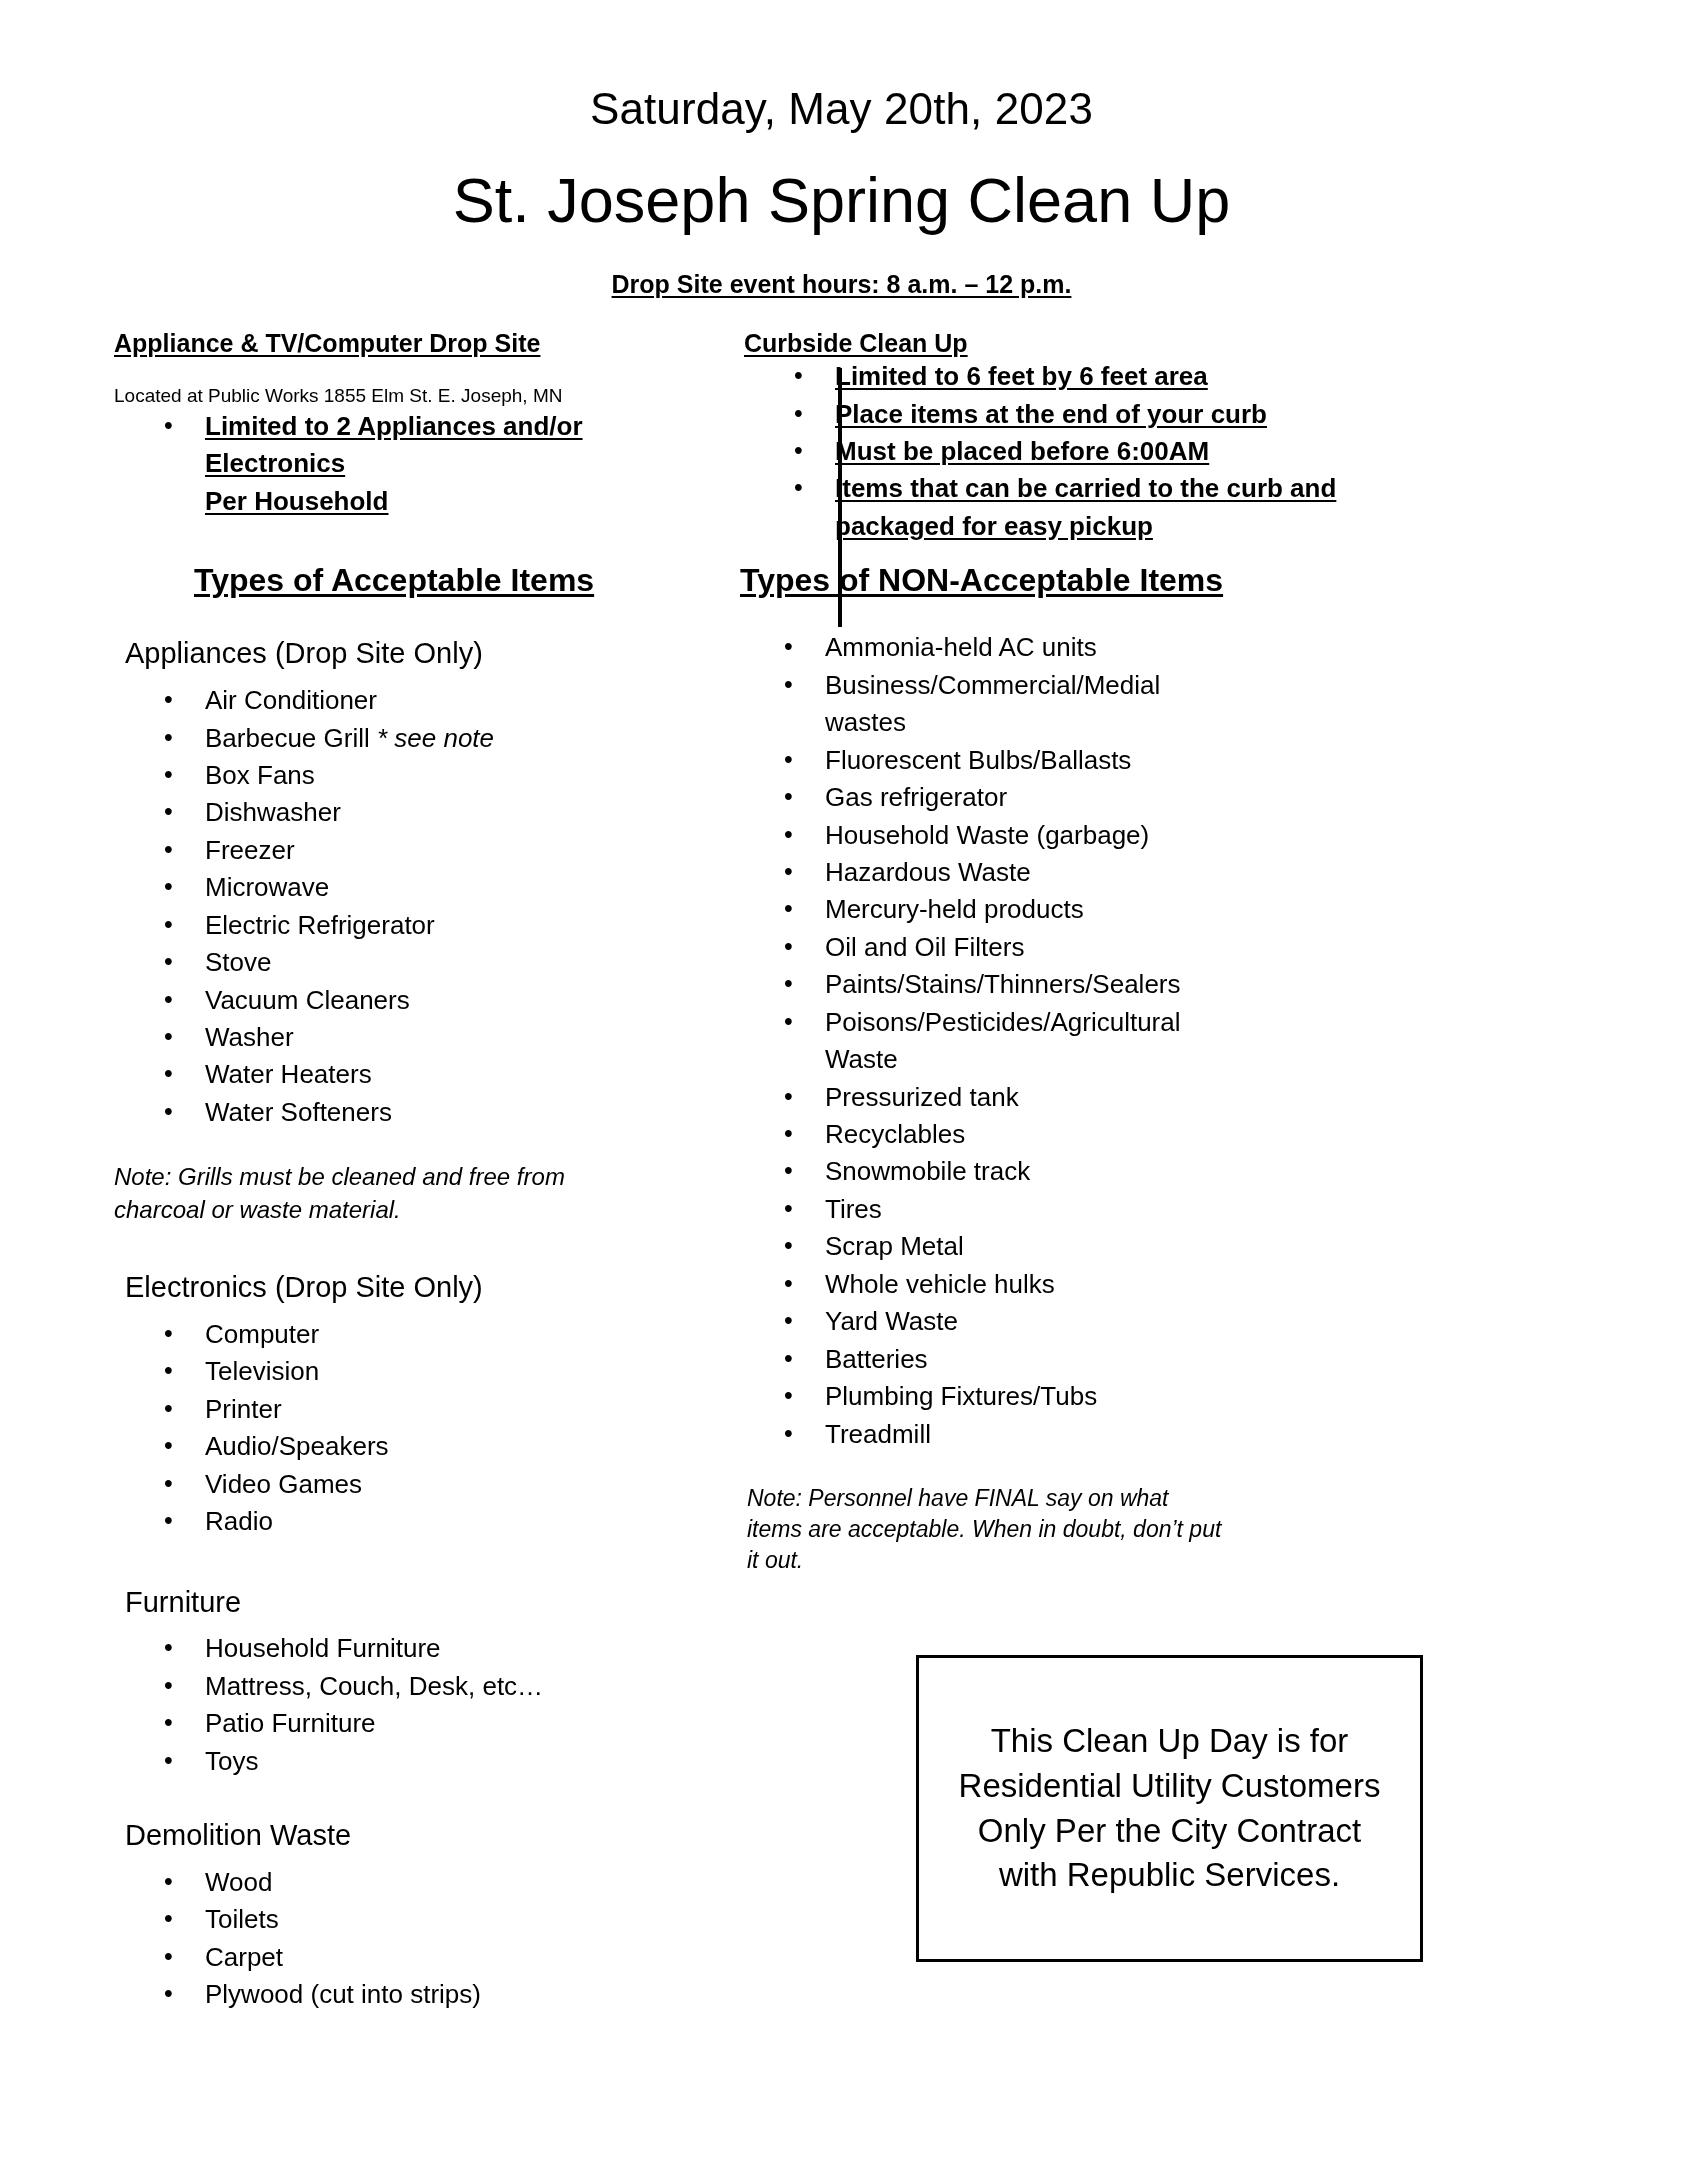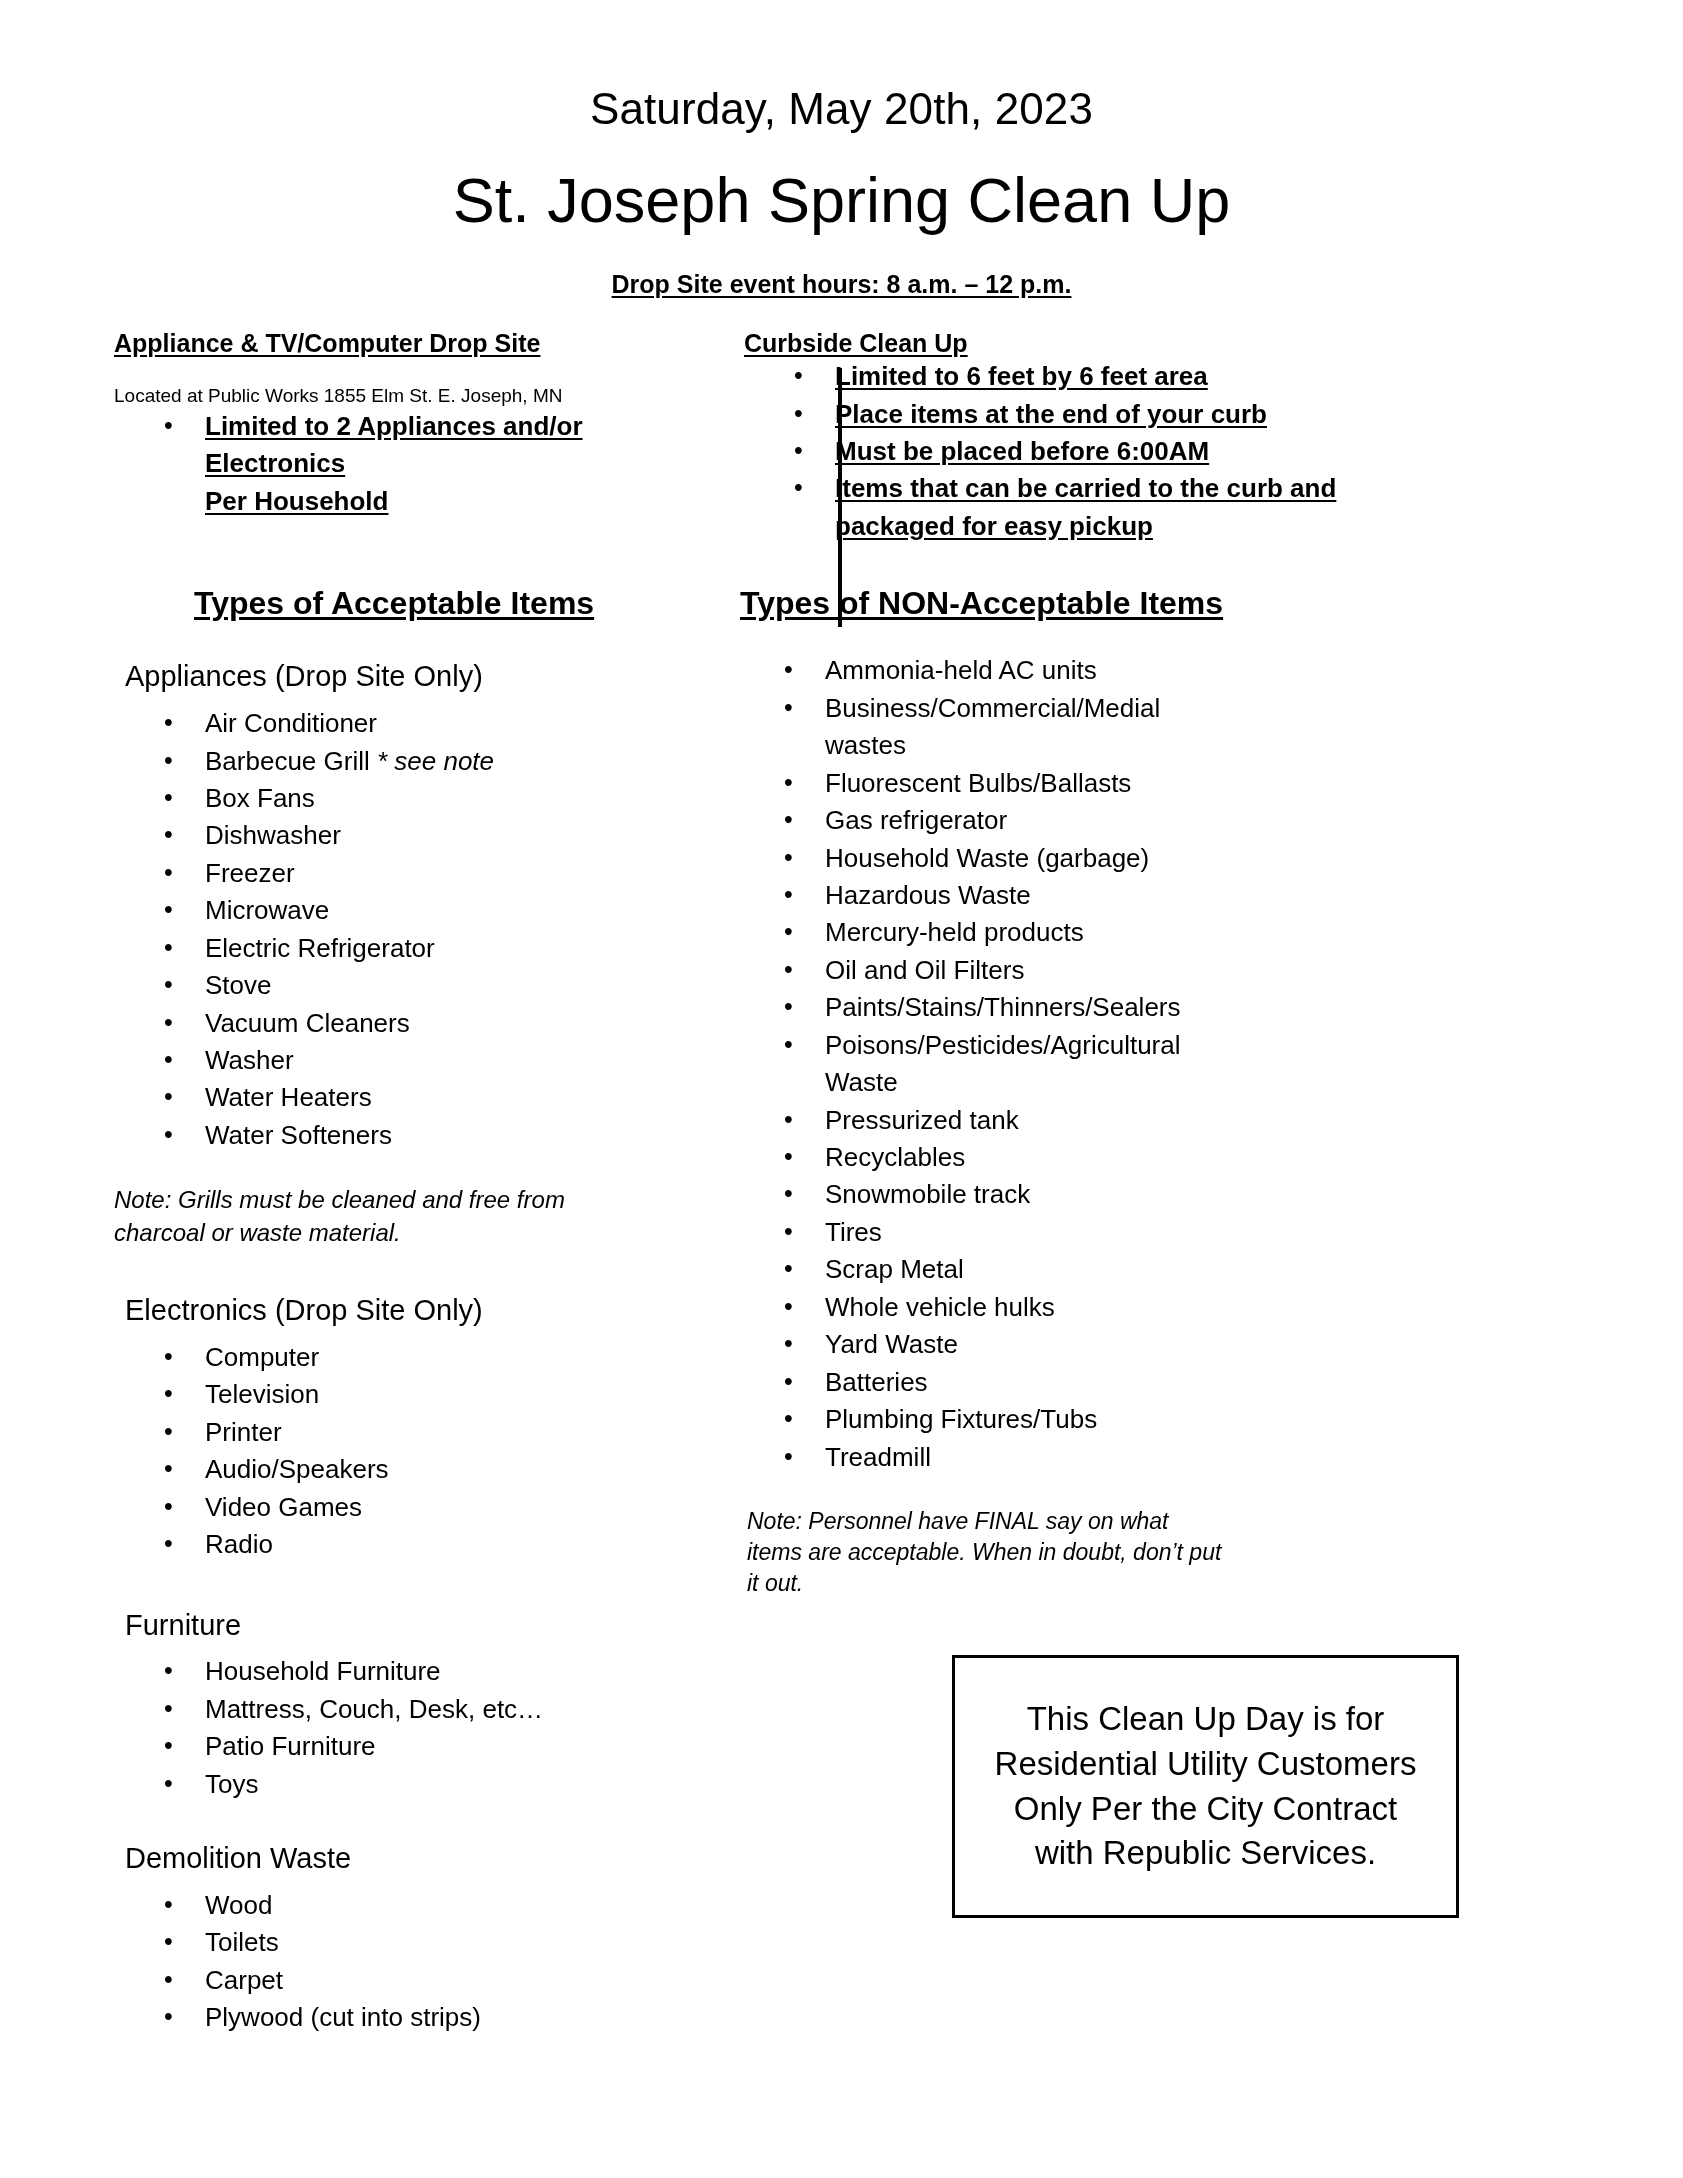--- a/index.html
+++ b/index.html
@@ -166,43 +166,43 @@
   .ital { font-style: italic; }
   .mt-20 { margin-top: 20px; }
   .mt-24 { margin-top: 24px; }
   .mt-30 { margin-top: 30px; }
   .mt-38 { margin-top: 38px; }
   .mt-44 { margin-top: 44px; }
 
   
   .callout {
     position: absolute;
-    left: 952px;
+    left: 916px;
     top: 1655px;
     width: 507px;
-    height: 263px;
+    height: 307px;
     border: 3px solid #000;
     box-sizing: border-box;
     display: flex;
     align-items: center;
     justify-content: center;
   }
   .callout p {
     margin: 0;
     text-align: center;
     font-size: 33px;
     line-height: 1.36;
     padding: 0 26px;
   }
 
   
   .heads-row {
     position: relative;
     display: flex;
-    margin-top: 40px;
+    margin-top: 17px;
   }
   .heads-left { width: 653px; padding-left: 194px; box-sizing: border-box; }
   .heads-right { width: 772px; padding-left: 87px; box-sizing: border-box; }
 </style>
 </head>
 <body>
 
 <div class="page">
 
   <h1 class="doc-title">Saturday, May 20th, 2023</h1>

